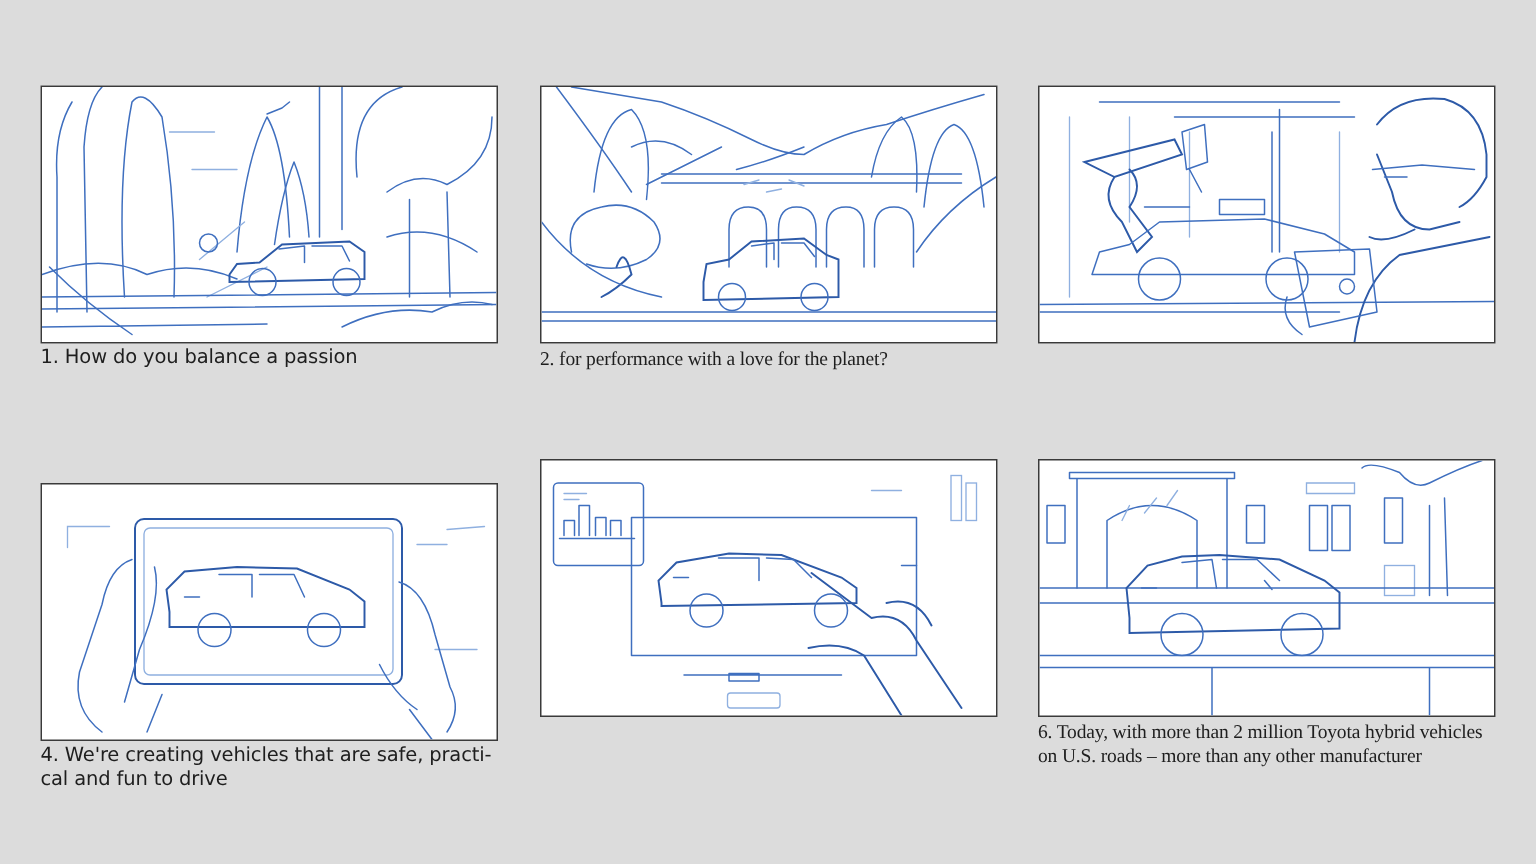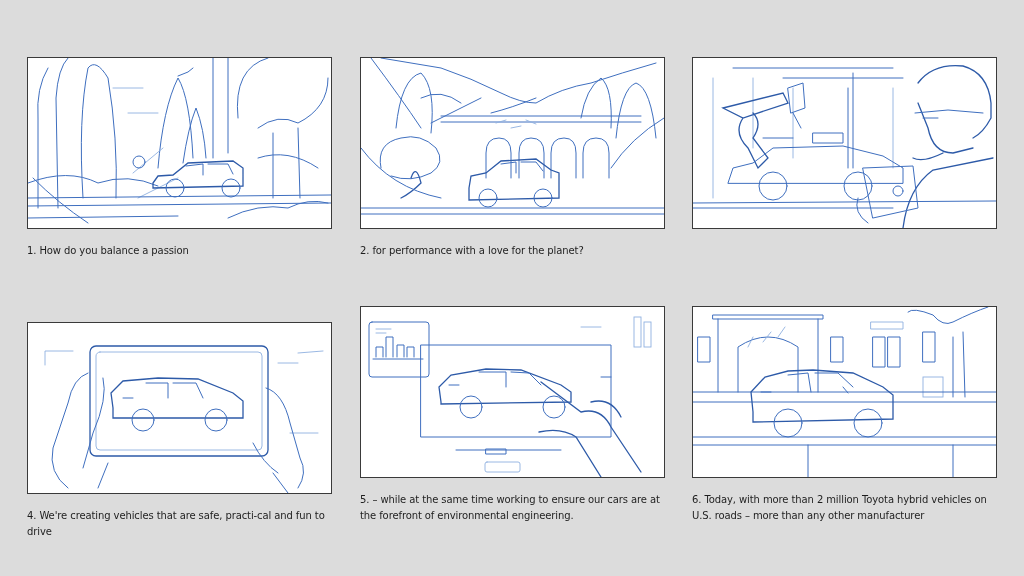--- a/index.html
+++ b/index.html
@@ -9,21 +9,21 @@
       font-family: "DejaVu Sans", sans-serif;
     }
     .panel { position: absolute; width: 306px; }
     .frame {
       width: 303px; height: 170px; background: #ffffff;
       border: 1.5px solid #3a3a3a; box-sizing: content-box;
       position: relative; overflow: hidden;
     }
     .frame svg { position: absolute; left: 0; top: 0; width: 303px; height: 170px; }
     .caption {
-      margin-top: 14px; font-size: 10px; line-height: 15.5px; color: #1e1e1e;
+      margin-top: 2px; font-size: 13px; line-height: 15.5px; color: #1e1e1e;
       letter-spacing: -0.1px; width: 306px;
     }
     .sk { fill: none; stroke: #3f6fbf; stroke-width: 1; stroke-linecap: round; stroke-linejoin: round; }
     .sk2 { fill: none; stroke: #8fb0e0; stroke-width: 0.9; stroke-linecap: round; }
     .skd { fill: none; stroke: #2d5aa8; stroke-width: 1.3; stroke-linecap: round; }
   </style>
 </head>
 <body>
 
 <div class="panel" style="left:27px; top:57px;">
@@ -46,21 +46,21 @@
       <circle class="sk" cx="203" cy="130" r="9"></circle>
       <path class="sk" d="M0 140 L303 137 M0 148 L303 145"></path>
       <path class="sk" d="M5 120 Q30 145 60 165 M0 160 L150 158"></path>
       <path class="sk" d="M200 160 Q230 145 260 150 Q280 140 300 145"></path>
       <path class="sk" d="M230 100 Q260 90 290 110"></path>
     </svg>
   </div>
   <div class="caption">1. How do you balance a passion</div>
 </div>
 
-<div class="panel" style="left:360px; top:57px;">
+<div class="panel" style="left:360px; top:57px;font-family:Liberation Serif, serif;">
   <div class="frame">
     <svg viewBox="0 0 303 170">
       <path class="sk" d="M10 0 Q40 40 60 70 M20 0 L80 10 Q110 20 140 35 Q160 45 175 45 Q200 30 230 25 Q260 15 295 5"></path>
       <path class="sk" d="M60 40 Q80 30 100 45 M70 65 L120 40 M130 55 Q150 50 175 40"></path>
       <path class="sk" d="M35 70 Q40 20 60 15 Q75 30 70 75 M255 80 Q260 30 275 25 Q290 30 295 80"></path>
       <path class="sk" d="M220 60 Q225 30 240 20 Q252 30 250 70"></path>
       <path class="sk" d="M80 58 L280 58 M80 64 L280 64"></path>
       <path class="sk" d="M125 120 L125 95 Q125 80 138 80 Q150 80 150 95 L150 120"></path>
       <path class="sk" d="M158 120 L158 95 Q158 80 170 80 Q183 80 183 95 L183 120"></path>
       <path class="sk" d="M190 120 L190 95 Q190 80 203 80 Q215 80 215 95 L215 120"></path>
@@ -132,24 +132,23 @@
       <path class="sk" d="M60 38 L250 38 L250 130 L60 130 Z"></path>
       <path class="sk" d="M240 70 L250 70 M95 143 L200 143 M125 142 L145 142 L145 147 L125 147 Z"></path>
       <rect class="sk2" x="124" y="155" width="35" height="10" rx="2"></rect>
       <path class="skd" d="M80 95 L78 80 L90 68 L125 62 L160 63 L200 78 L210 85 L210 95 L80 97 Z"></path>
       <path class="sk" d="M118 65 L145 65 L145 80 M150 65 L168 66 L180 78 M88 78 L98 78"></path>
       <circle class="sk" cx="110" cy="100" r="11"></circle>
       <circle class="sk" cx="193" cy="100" r="11"></circle>
       <path class="skd" d="M180 75 Q200 90 220 105 Q240 100 250 120 L280 165 M230 95 Q250 90 260 110 M178 125 Q200 120 215 130 L240 170"></path>
     </svg>
   </div>
-  <div class="caption">5. – while at the same time working to ensure our cars are at the forefront of environmental engineering.</div>
 </div>
 
-<div class="panel" style="left:692px; top:306px;">
+<div class="panel" style="left:692px; top:306px;font-family:Liberation Serif, serif;">
   <div class="frame">
     <svg viewBox="0 0 303 170">
       <path class="sk" d="M20 8 L130 8 L130 12 L20 12 Z M25 12 L25 85 M125 12 L125 85"></path>
       <path class="sk" d="M45 85 L45 40 Q75 20 105 40 L105 85"></path>
       <path class="sk2" d="M55 40 L60 30 M70 35 L78 25 M85 30 L92 20"></path>
       <rect class="sk" x="5" y="30" width="12" height="25"></rect>
       <rect class="sk" x="138" y="30" width="12" height="25"></rect>
       <rect class="sk" x="180" y="30" width="12" height="30"></rect>
       <rect class="sk" x="195" y="30" width="12" height="30"></rect>
       <path class="sk2" d="M178 15 L210 15 L210 22 L178 22 Z"></path>

